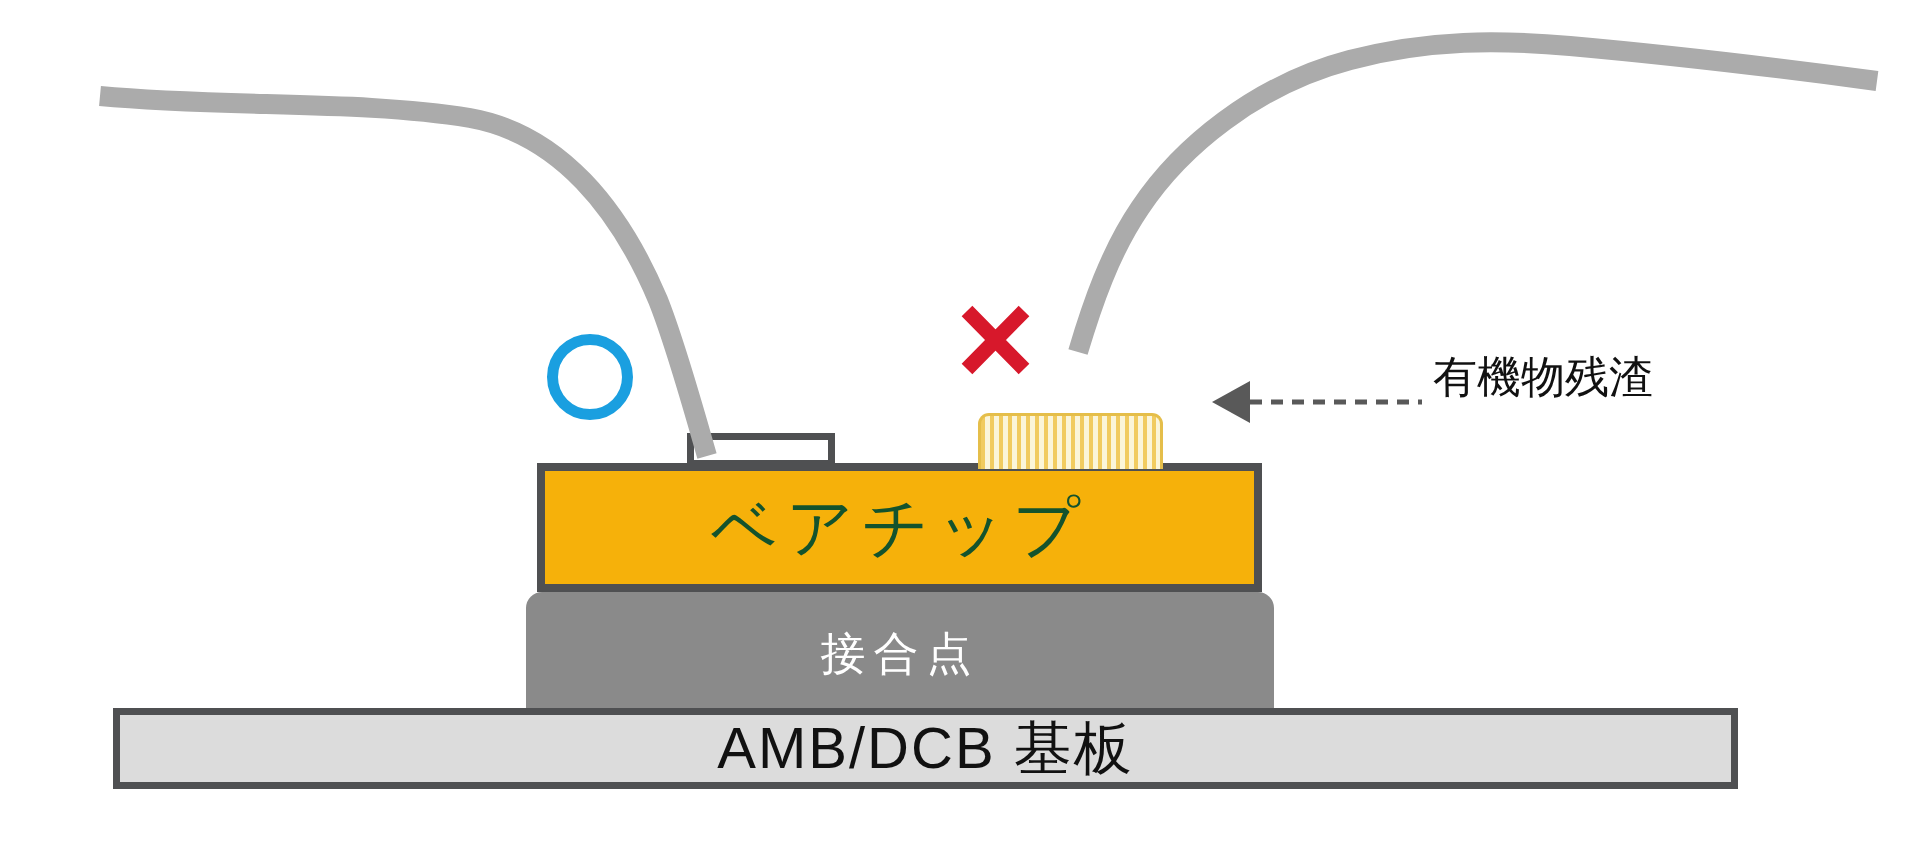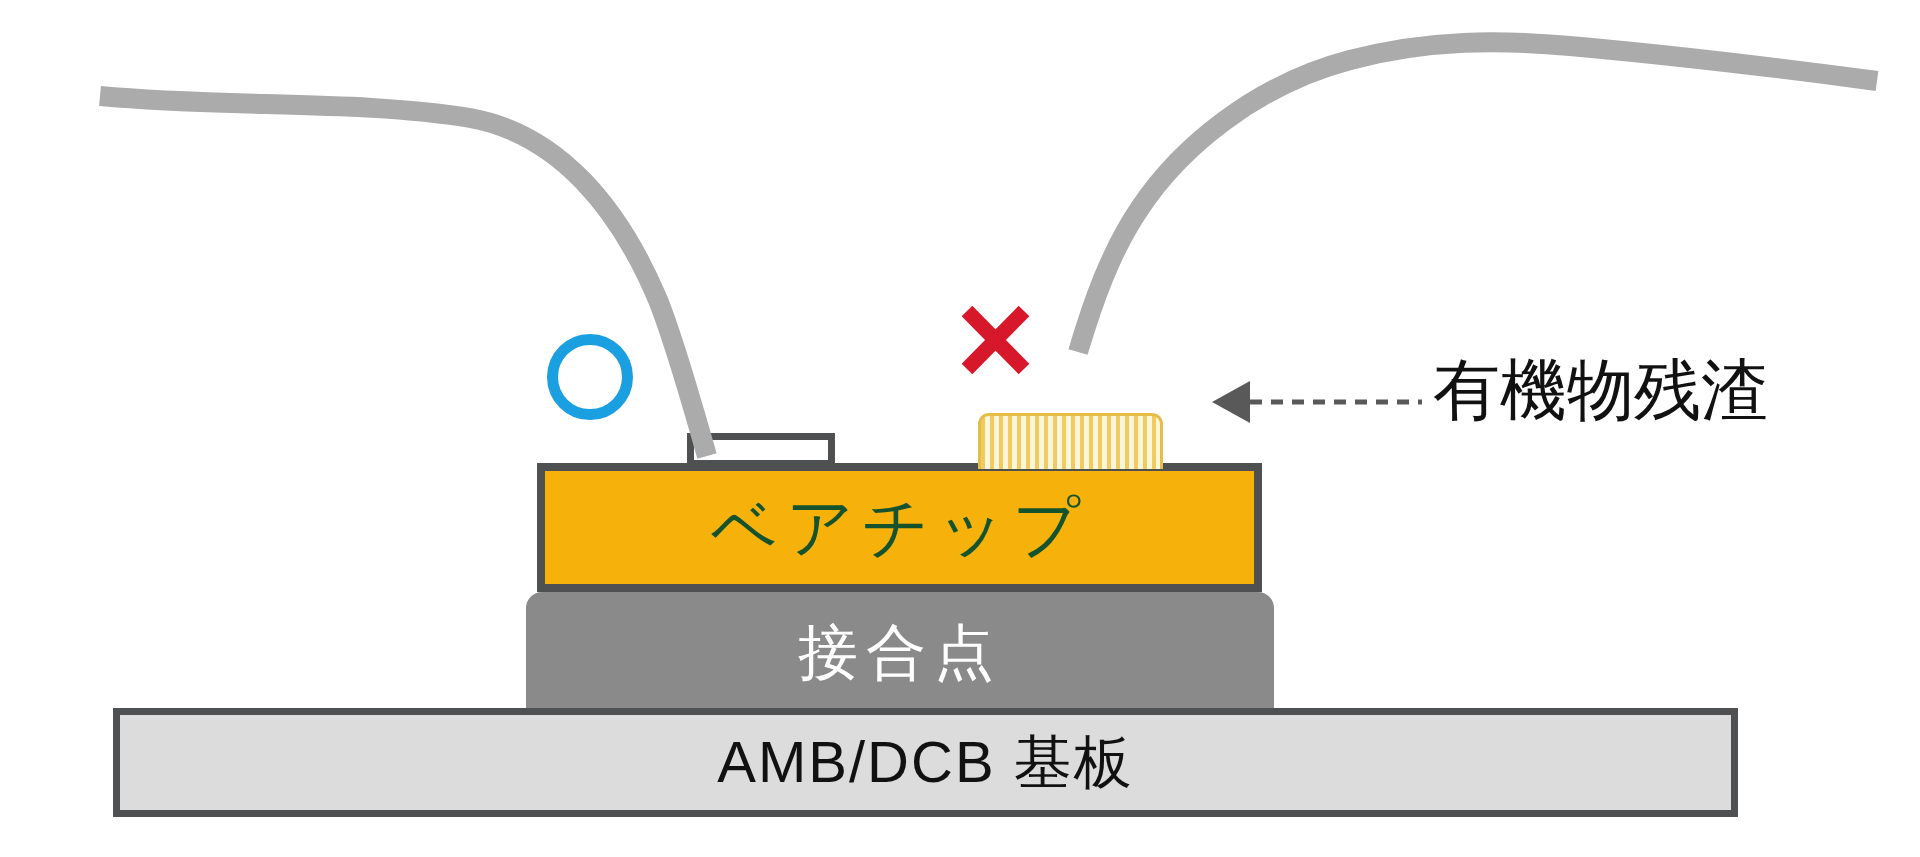--- a/index.html
+++ b/index.html
@@ -30,28 +30,28 @@
   }
 
   .joint {
     left: 526px; top: 592px; width: 748px; height: 123px;
     background: #8A8A8A;
     border-radius: 16px 16px 0 0;
     z-index: 2;
   }
   .joint-label {
     color: #ffffff;
-    font-size: 60px;
+    font-size: 45px;
     letter-spacing: 8px;
     white-space: nowrap;
     font-family: Liberation Mono, monospace;
   }
 
   .substrate {
-    left: 113px; top: 708px; width: 1625px; height: 109px;
+    left: 113px; top: 708px; width: 1625px; height: 81px;
     background: #DCDCDC;
     border: 7px solid #4F5052;
     z-index: 4;
   }
   .substrate-label {
     color: #111111;
     font-size: 58px;
     letter-spacing: 2px;
     white-space: nowrap;
   }
@@ -73,21 +73,21 @@
       #F1CB60 0px, #F1CB60 4px,
       #FBF5D9 4px, #FBF5D9 9px
     );
     z-index: 3;
   }
 
   .residue-label {
     position: absolute;
     left: 1433px; top: 352px;
     color: #111111;
-    font-size: 67px;
+    font-size: 44px;
     line-height: 1.12;
     white-space: nowrap;
     z-index: 6;
   }
 
   
   .overlay {
     position: absolute;
     left: 0; top: 0;
     width: 1920px; height: 857px;

